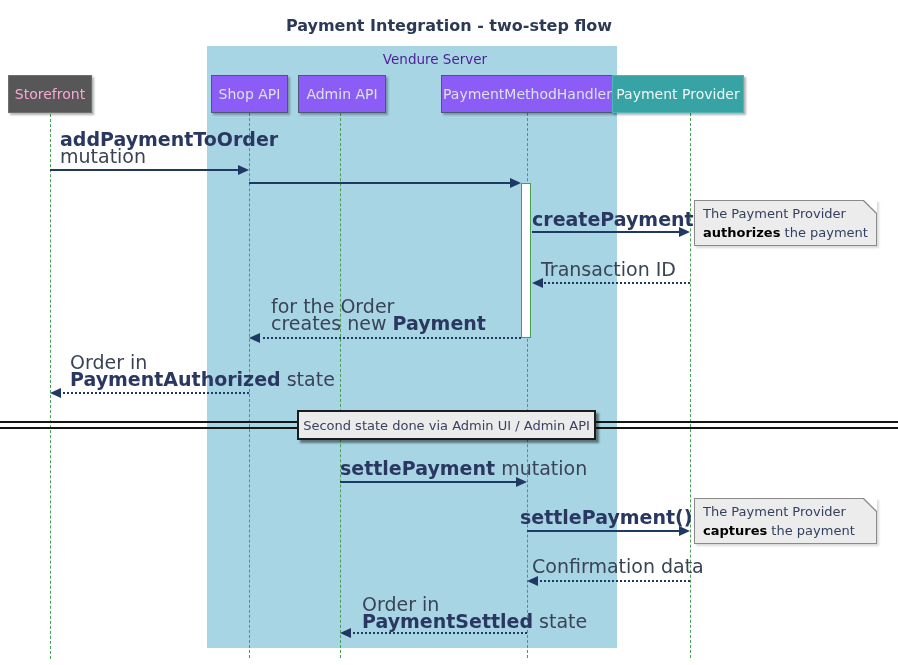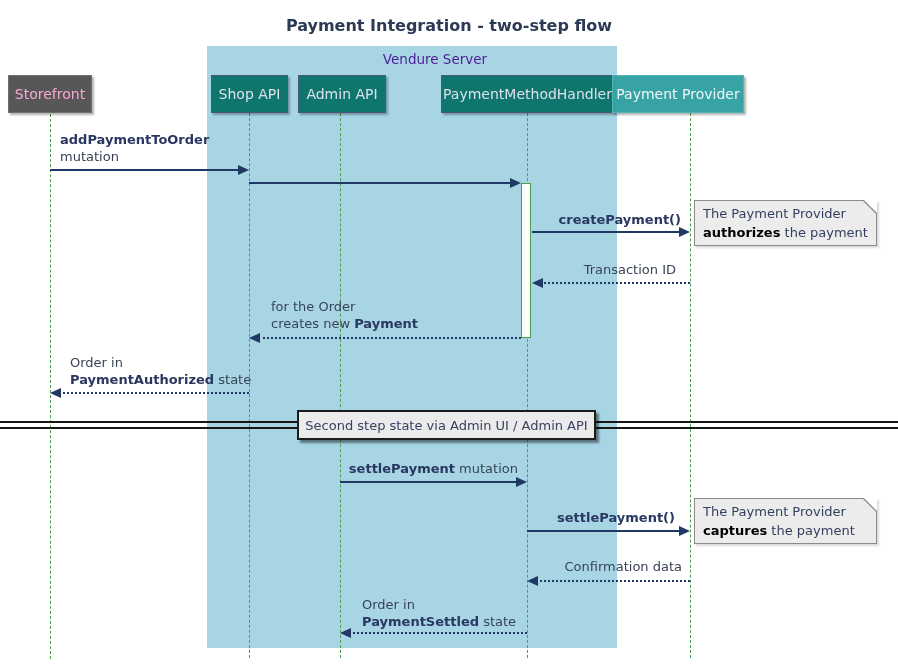--- a/index.html
+++ b/index.html
@@ -7,31 +7,31 @@
           font-family:"DejaVu Sans","Liberation Sans",sans-serif;}
   .title{position:absolute;left:0;top:16px;width:898px;text-align:center;
          font-weight:bold;font-size:16px;color:#2d3a55;}
   .frame{position:absolute;left:207px;top:46px;width:410px;height:602px;background:#a7d5e4;}
   .frame-label{position:absolute;left:230px;top:51px;width:410px;text-align:center;
                font-size:13.5px;color:#4c1d95;}
   .lifeline{position:absolute;top:113px;height:545px;width:0;border-left:1px dashed #4a9e52;}
   .participant{position:absolute;top:75px;height:38px;display:flex;align-items:center;
                justify-content:center;font-size:14px;box-sizing:border-box;
                box-shadow:2px 2px 2px rgba(0,0,0,0.3);}
-  .p-navy{background:#0f766e;border:1px solid #4d5878;color:#dde1ec;}
+  .p-navy{background:#8b5cf6;border:1px solid #4d5878;color:#dde1ec;}
   .p-gray{background:#575757;border:1px solid #6f6f6f;color:#f9a8d4;}
   .p-teal{background:#38a3a5;border:1px solid #4fb5b7;color:#ecf7f7;}
   .activation{position:absolute;left:521px;top:183px;width:10px;height:155px;background:#ffffff;
               border:1px solid #4a9e52;box-sizing:border-box;}
   .line{position:absolute;height:0;border-top:2px solid #1f3864;}
   .line.dotted{border-top-style:dotted;}
   .arr{position:absolute;width:0;height:0;border-top:5px solid transparent;border-bottom:5px solid transparent;}
   .arr.r{border-left:11px solid #1f3864;}
   .arr.l{border-right:11px solid #1f3864;}
-  .mlabel{position:absolute;font-size:13px;line-height:17px;color:#3a4356;white-space:nowrap;}
+  .mlabel{position:absolute;font-size:19px;line-height:17px;color:#3a4356;white-space:nowrap;}
   .mlabel b{color:#2a3760;}
   .center{text-align:right;}
   .ln{display:block;}
   .note{position:absolute;left:694px;width:183px;height:46px;background:#ececec;
         border:1px solid #8a8a8a;box-sizing:border-box;font-size:13px;line-height:19px;
         color:#333f5e;padding:3px 8px;box-shadow:2px 2px 2px rgba(0,0,0,0.15);white-space:nowrap;}
   .note b{color:#000000;}
   .fold{position:absolute;top:-1px;right:-1px;}
   .divline{position:absolute;left:0;width:898px;height:0;border-top:2px solid #161616;}
   .divbox{position:absolute;left:297px;top:410px;width:299px;height:30px;background:#ebebeb;
@@ -104,21 +104,21 @@
   <div class="mlabel" style="left:70px;top:354px;">
     <span class="ln"><span>Order in</span></span>
     <span class="ln"><b>PaymentAuthorized</b><span> state</span></span>
   </div>
   <div class="line dotted" style="left:59px;top:392px;width:190px;"></div>
   <div class="arr l" style="left:50px;top:388px;"></div>
 
   <div class="divline" style="top:421px;"></div>
   <div class="divline" style="top:427px;"></div>
   <div class="divbox">
-    <span>Second step state via Admin UI / Admin API</span>
+    <span>Second state done via Admin UI / Admin API</span>
   </div>
 
   <div class="mlabel center" style="left:340px;top:460px;width:178px;">
     <span class="ln"><b>settlePayment</b><span> mutation</span></span>
   </div>
   <div class="line" style="left:340px;top:481px;width:178px;"></div>
   <div class="arr r" style="left:516px;top:477px;"></div>
 
   <div class="mlabel center" style="left:520px;top:509px;width:155px;">
     <span class="ln"><b>settlePayment()</b></span>

